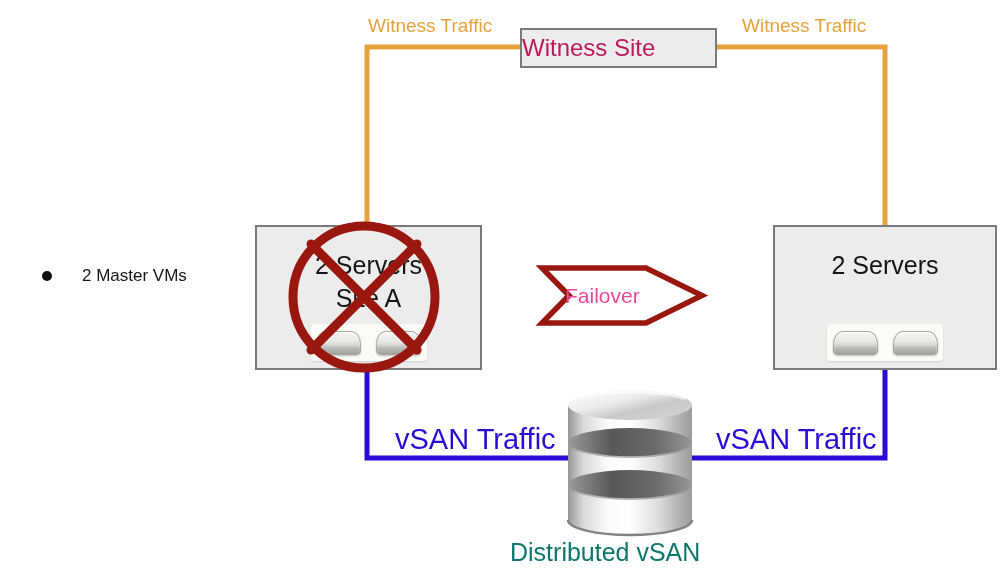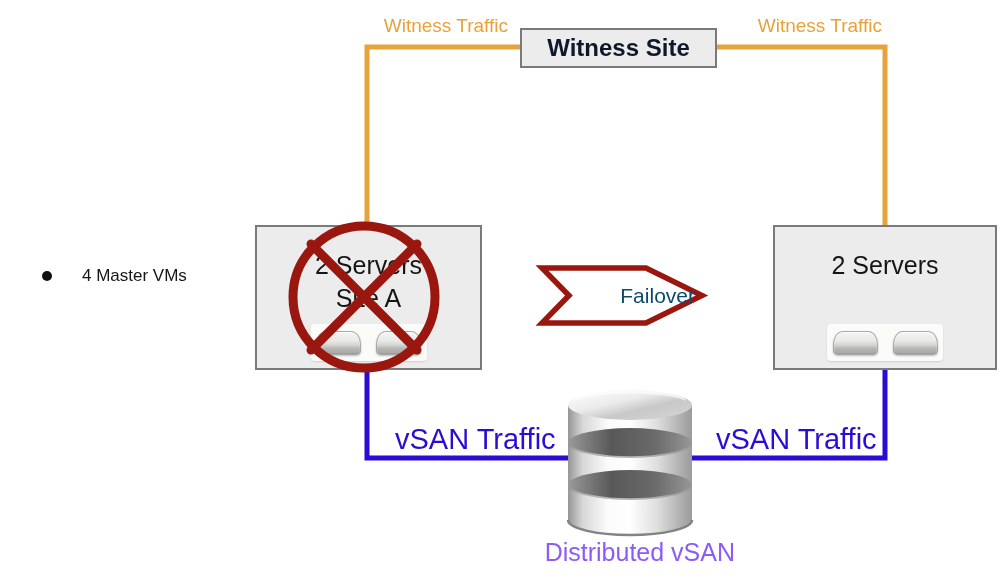--- a/index.html
+++ b/index.html
@@ -10,41 +10,41 @@
   .abs{position:absolute;}
   
   #connectors{position:absolute;left:0;top:0;width:1000px;height:584px;pointer-events:none;}
   
   .node-box{
     position:absolute;background:#ececec;border:2px solid #7a7a7a;box-sizing:border-box;
     text-align:center;
   }
   .node-box .box-line{font-size:25px;line-height:33px;color:#151515;}
   .site-pad{padding-top:22px;}
-  .witness-box{display:flex;align-items:center;justify-content:center;font-size:24px;color:#0f172a;font-weight:bold;}
+  .witness-box{display:flex;align-items:center;font-size:24px;color:#be185d;}
   
   .disk-tray{
     position:absolute;left:50%;transform:translateX(-50%);bottom:7px;
     width:116px;height:37px;background:#fbfbfa;border-radius:4px;
     display:flex;align-items:center;justify-content:center;gap:15px;
     box-shadow:0 1px 2px rgba(0,0,0,0.12);
   }
   .disk{
     width:45px;height:24px;border:1px solid #a9a9a7;box-sizing:border-box;
     border-radius:10px 10px 5px 5px / 13px 13px 4px 4px;
     background:linear-gradient(180deg,#f4f4f3 0%,#e9e9e7 40%,#d6d6d4 58%,#c0c0be 70%,#b3b3b1 78%,#a8a8a6 100%);
     box-shadow:inset 0 1px 1px #ffffff, inset 0 -5px 0 -4px #9c9c9a, 0 1px 2px rgba(0,0,0,0.25);
   }
   
   .lbl{position:absolute;white-space:nowrap;}
   .traffic-witness{color:#e8a23b;font-size:19px;}
   .traffic-vsan{color:#2b0bd6;font-size:29px;}
-  .black-lbl{color:#8b5cf6;}
-  .failover-lbl{color:#0c4a6e;font-size:21px;}
-  .center{text-align:right;}
+  .black-lbl{color:#0f766e;}
+  .failover-lbl{color:#ec4899;font-size:21px;}
+  .center{text-align:left;}
   
   #vm-list{position:absolute;left:36px;top:262px;width:200px;}
   .vm-row{display:flex;align-items:center;height:28px;}
   .vm-bullet{width:10px;height:10px;border-radius:50%;background:#111;margin-left:6px;margin-right:30px;flex:0 0 auto;}
   .vm-text{font-size:17px;color:#151515;}
 </style>
 </head>
 <body>
 
 <div id="stage">
@@ -128,17 +128,17 @@
     <ellipse cx="70" cy="22" rx="62" ry="15" fill="url(#cylTop)"></ellipse>
     <path d="M14,18 a56,11 0 0 1 112,0 a62,13 0 0 0 -112,0 z" fill="#ffffff" opacity="0.65"></path>
     <path d="M8,137 a62,15 0 0 0 124,0" fill="none" stroke="#838383" stroke-width="2.5"></path>
   </svg>
 
   <div class="lbl black-lbl center" style="left:510px;top:538px;width:225px;font-size:25px;">Distributed vSAN</div>
 
   <div id="vm-list">
     <div class="vm-row">
       <span class="vm-bullet"></span>
-      <span class="vm-text">4 Master VMs</span>
+      <span class="vm-text">2 Master VMs</span>
     </div>
   </div>
 
 </div>
 
 </body></html>

